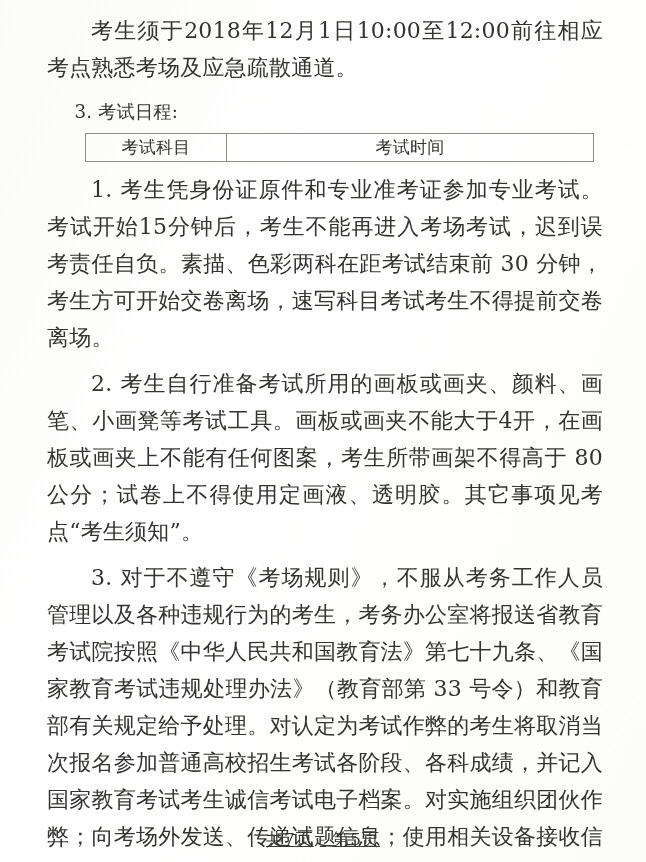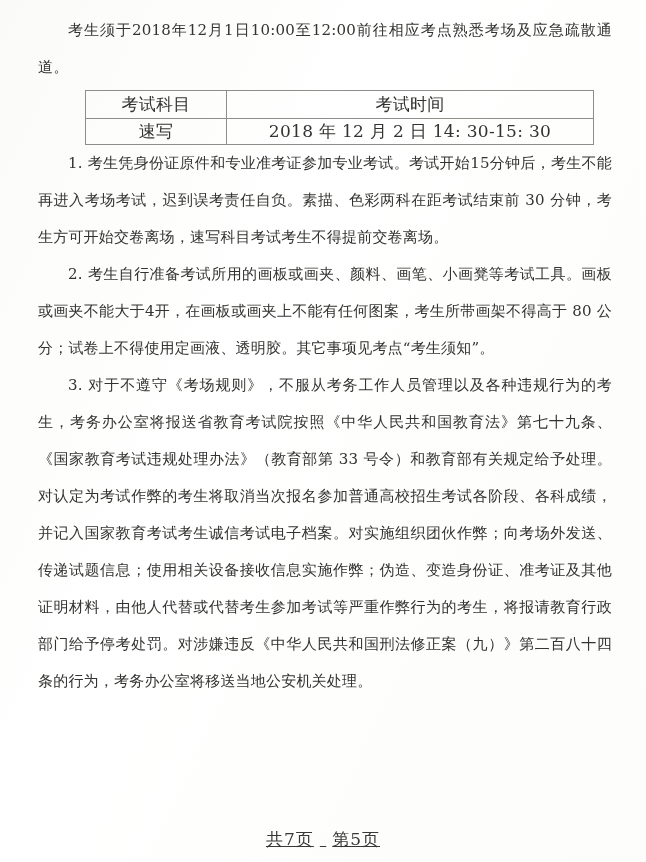--- a/index.html
+++ b/index.html
@@ -29,26 +29,26 @@
 
   .content {
     position: absolute;
     left: 38px;
     top: 0;
     width: 574px;
   }
 
   
   .para {
-    font-size: 15px;
+    font-size: 22px;
     line-height: 37px;
     text-align: justify;
     text-align-last: left;
     letter-spacing: 0.2px;
-    margin: 0;
+    margin: 9px;
     color: #333331;
     text-indent: 2em;
     word-break: break-all;
   }
 
   .lead {
     margin-top: 12px;
   }
 
   
@@ -137,34 +137,31 @@
 </style>
 </head>
 <body>
 
 <div class="page">
 
   <div class="content">
 
     <p class="para lead">考生须于2018年12月1日10:00至12:00前往相应考点熟悉考场及应急疏散通道。</p>
 
+    <p class="sub-head">3. 考试日程:</p>
 
     <div class="table-wrap">
       <table class="schedule">
         <thead>
           <tr>
             <th>考试科目</th>
             <th>考试时间</th>
           </tr>
         </thead>
         <tbody>
-          <tr>
-            <td>速写</td>
-            <td>2018 年 12 月 2 日 14: 30-15: 30</td>
-          </tr>
         </tbody>
       </table>
     </div>
 
 
     <p class="para list-para">1. 考生凭身份证原件和专业准考证参加专业考试。考试开始15分钟后，考生不能再进入考场考试，迟到误考责任自负。素描、色彩两科在距考试结束前 30 分钟，考生方可开始交卷离场，速写科目考试考生不得提前交卷离场。</p>
 
     <p class="para list-para">2. 考生自行准备考试所用的画板或画夹、颜料、画笔、小画凳等考试工具。画板或画夹不能大于4开，在画板或画夹上不能有任何图案，考生所带画架不得高于 80 公分；试卷上不得使用定画液、透明胶。其它事项见考点“考生须知”。</p>
 
     <p class="para list-para">3. 对于不遵守《考场规则》，不服从考务工作人员管理以及各种违规行为的考生，考务办公室将报送省教育考试院按照《中华人民共和国教育法》第七十九条、《国家教育考试违规处理办法》（教育部第 33 号令）和教育部有关规定给予处理。对认定为考试作弊的考生将取消当次报名参加普通高校招生考试各阶段、各科成绩，并记入国家教育考试考生诚信考试电子档案。对实施组织团伙作弊；向考场外发送、传递试题信息；使用相关设备接收信息实施作弊；伪造、变造身份证、准考证及其他证明材料，由他人代替或代替考生参加考试等严重作弊行为的考生，将报请教育行政部门给予停考处罚。对涉嫌违反《中华人民共和国刑法修正案（九）》第二百八十四条的行为，考务办公室将移送当地公安机关处理。</p>

